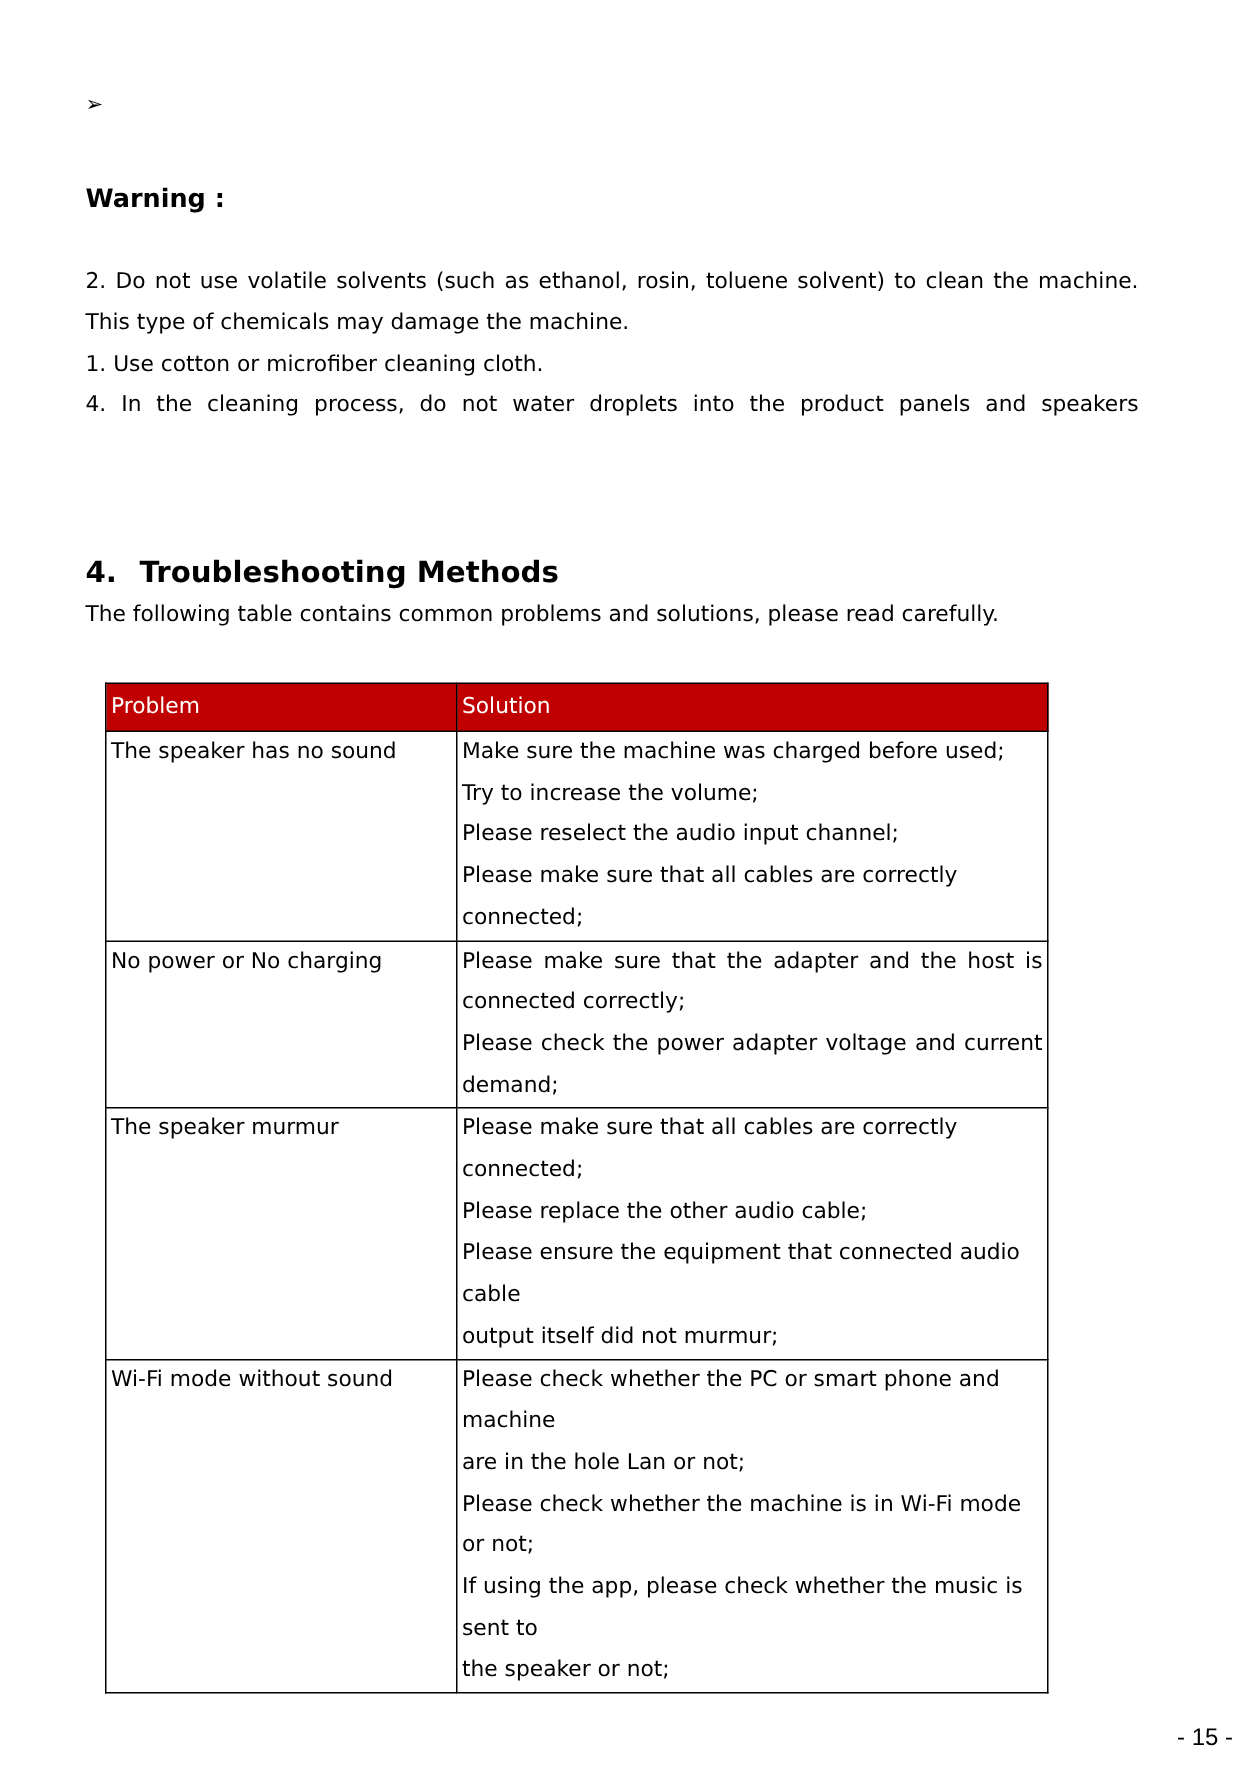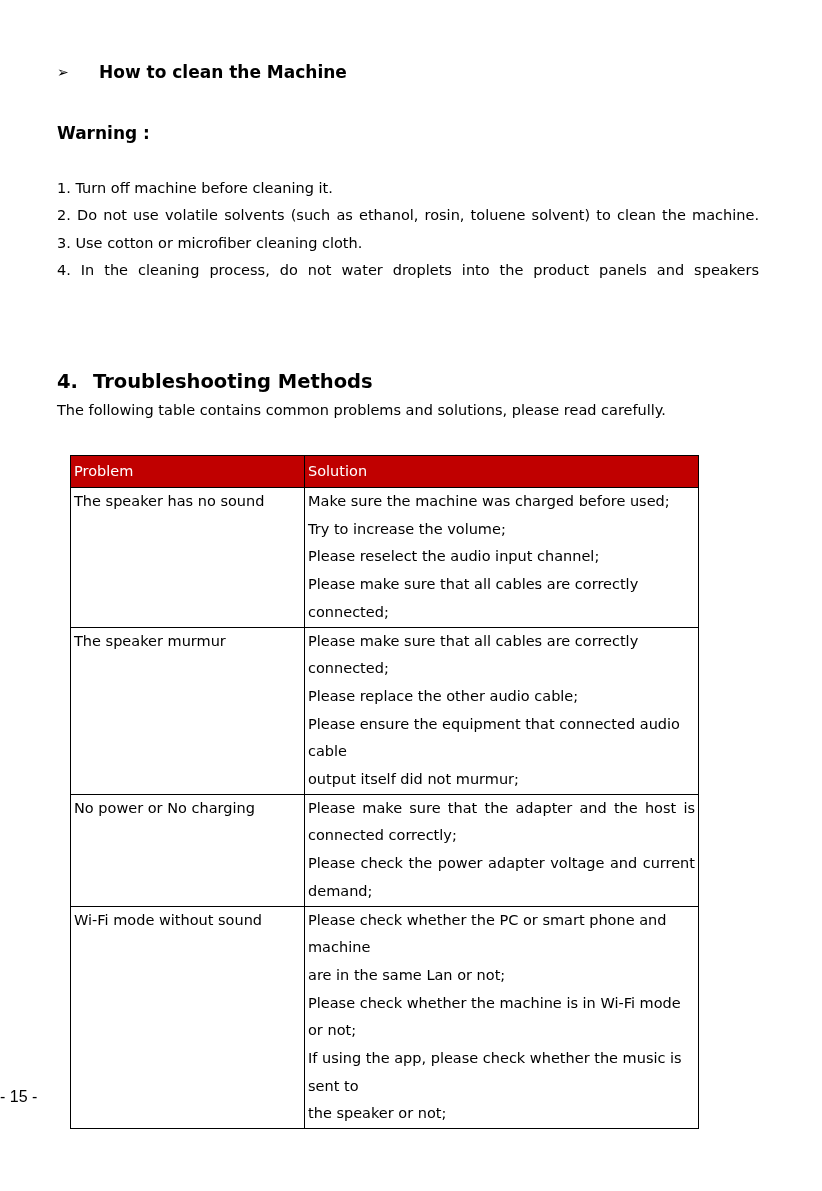--- a/index.html
+++ b/index.html
@@ -14,36 +14,35 @@
   .h2 { left: 57px; top: 370px; font-weight: bold; font-size: 19.5px; }
   .h2 .num { display: inline-block; width: 36px; }
   .intro { left: 57px; top: 402px; font-size: 14.5px; text-align: center; }
   table.ts { position: absolute; left: 70px; top: 455px; width: 629px; border-collapse: collapse; font-size: 14.5px; }
   table.ts th, table.ts td { border: 1px solid #000; padding: 0 3px; vertical-align: top; text-align: left; }
   table.ts th { background: #c00000; color: #fff; font-weight: normal; height: 31px; line-height: 31px; }
   table.ts td { line-height: 27.7px; margin-top: 14px; }
   table.ts td.prob { width: 227px; }
   table.ts td .sline { display: block; }
   table.ts td .sline.j { text-align: justify; text-align-last: justify; }
-  .page-num { left: 0; width: 822px; top: 1088px; text-align: left; font-family: "Liberation Sans", sans-serif; font-size: 16px; }
+  .page-num { left: 0; width: 822px; top: 1150px; text-align: right; font-family: "Liberation Sans", sans-serif; font-size: 16px; }
 </style>
 </head>
 <body>
 
 <div class="abs section-head">
   <span class="arrow">➢</span>
-  <span>How to clean the Machine</span>
 </div>
 
 <div class="abs warning">Warning :</div>
 
 <div class="abs para" id="clean-list">
-    <span class="line">1. Turn off machine before cleaning it.</span>
     <span class="line justify">2. Do not use volatile solvents (such as ethanol, rosin, toluene solvent) to clean the machine.</span>
-    <span class="line">3. Use cotton or microfiber cleaning cloth.</span>
+    <span class="line">This type of chemicals may damage the machine.</span>
+    <span class="line">1. Use cotton or microfiber cleaning cloth.</span>
     <span class="line justify">4. In the cleaning process, do not water droplets into the product panels and speakers</span>
   </div>
 
 <div class="abs h2">
   <span class="num">4.</span><span>Troubleshooting Methods</span>
 </div>
 
 <div class="abs intro">The following table contains common problems and solutions, please read carefully.</div>
 
 <table class="ts">
@@ -57,42 +56,42 @@
       <tr>
         <td class="prob">The speaker has no sound</td>
         <td>
           <span class="sline">Make sure the machine was charged before used;</span>
           <span class="sline">Try to increase the volume;</span>
           <span class="sline">Please reselect the audio input channel;</span>
           <span class="sline">Please make sure that all cables are correctly connected;</span>
         </td>
       </tr>
       <tr>
+        <td class="prob">No power or No charging</td>
+        <td>
+          <span class="sline j">Please make sure that the adapter and the host is</span>
+          <span class="sline">connected correctly;</span>
+          <span class="sline j">Please check the power adapter voltage and current</span>
+          <span class="sline">demand;</span>
+        </td>
+      </tr>
+      <tr>
         <td class="prob">The speaker murmur</td>
         <td>
           <span class="sline">Please make sure that all cables are correctly connected;</span>
           <span class="sline">Please replace the other audio cable;</span>
           <span class="sline">Please ensure the equipment that connected audio cable</span>
           <span class="sline">output itself did not murmur;</span>
         </td>
       </tr>
       <tr>
-        <td class="prob">No power or No charging</td>
-        <td>
-          <span class="sline j">Please make sure that the adapter and the host is</span>
-          <span class="sline">connected correctly;</span>
-          <span class="sline j">Please check the power adapter voltage and current</span>
-          <span class="sline">demand;</span>
-        </td>
-      </tr>
-      <tr>
         <td class="prob">Wi-Fi mode without sound</td>
         <td>
           <span class="sline">Please check whether the PC or smart phone and machine</span>
-          <span class="sline">are in the same Lan or not;</span>
+          <span class="sline">are in the hole Lan or not;</span>
           <span class="sline">Please check whether the machine is in Wi-Fi mode or not;</span>
           <span class="sline">If using the app, please check whether the music is sent to</span>
           <span class="sline">the speaker or not;</span>
         </td>
       </tr>
     </tbody>
 </table>
 
 <div class="abs page-num">- 15 -</div>
 

